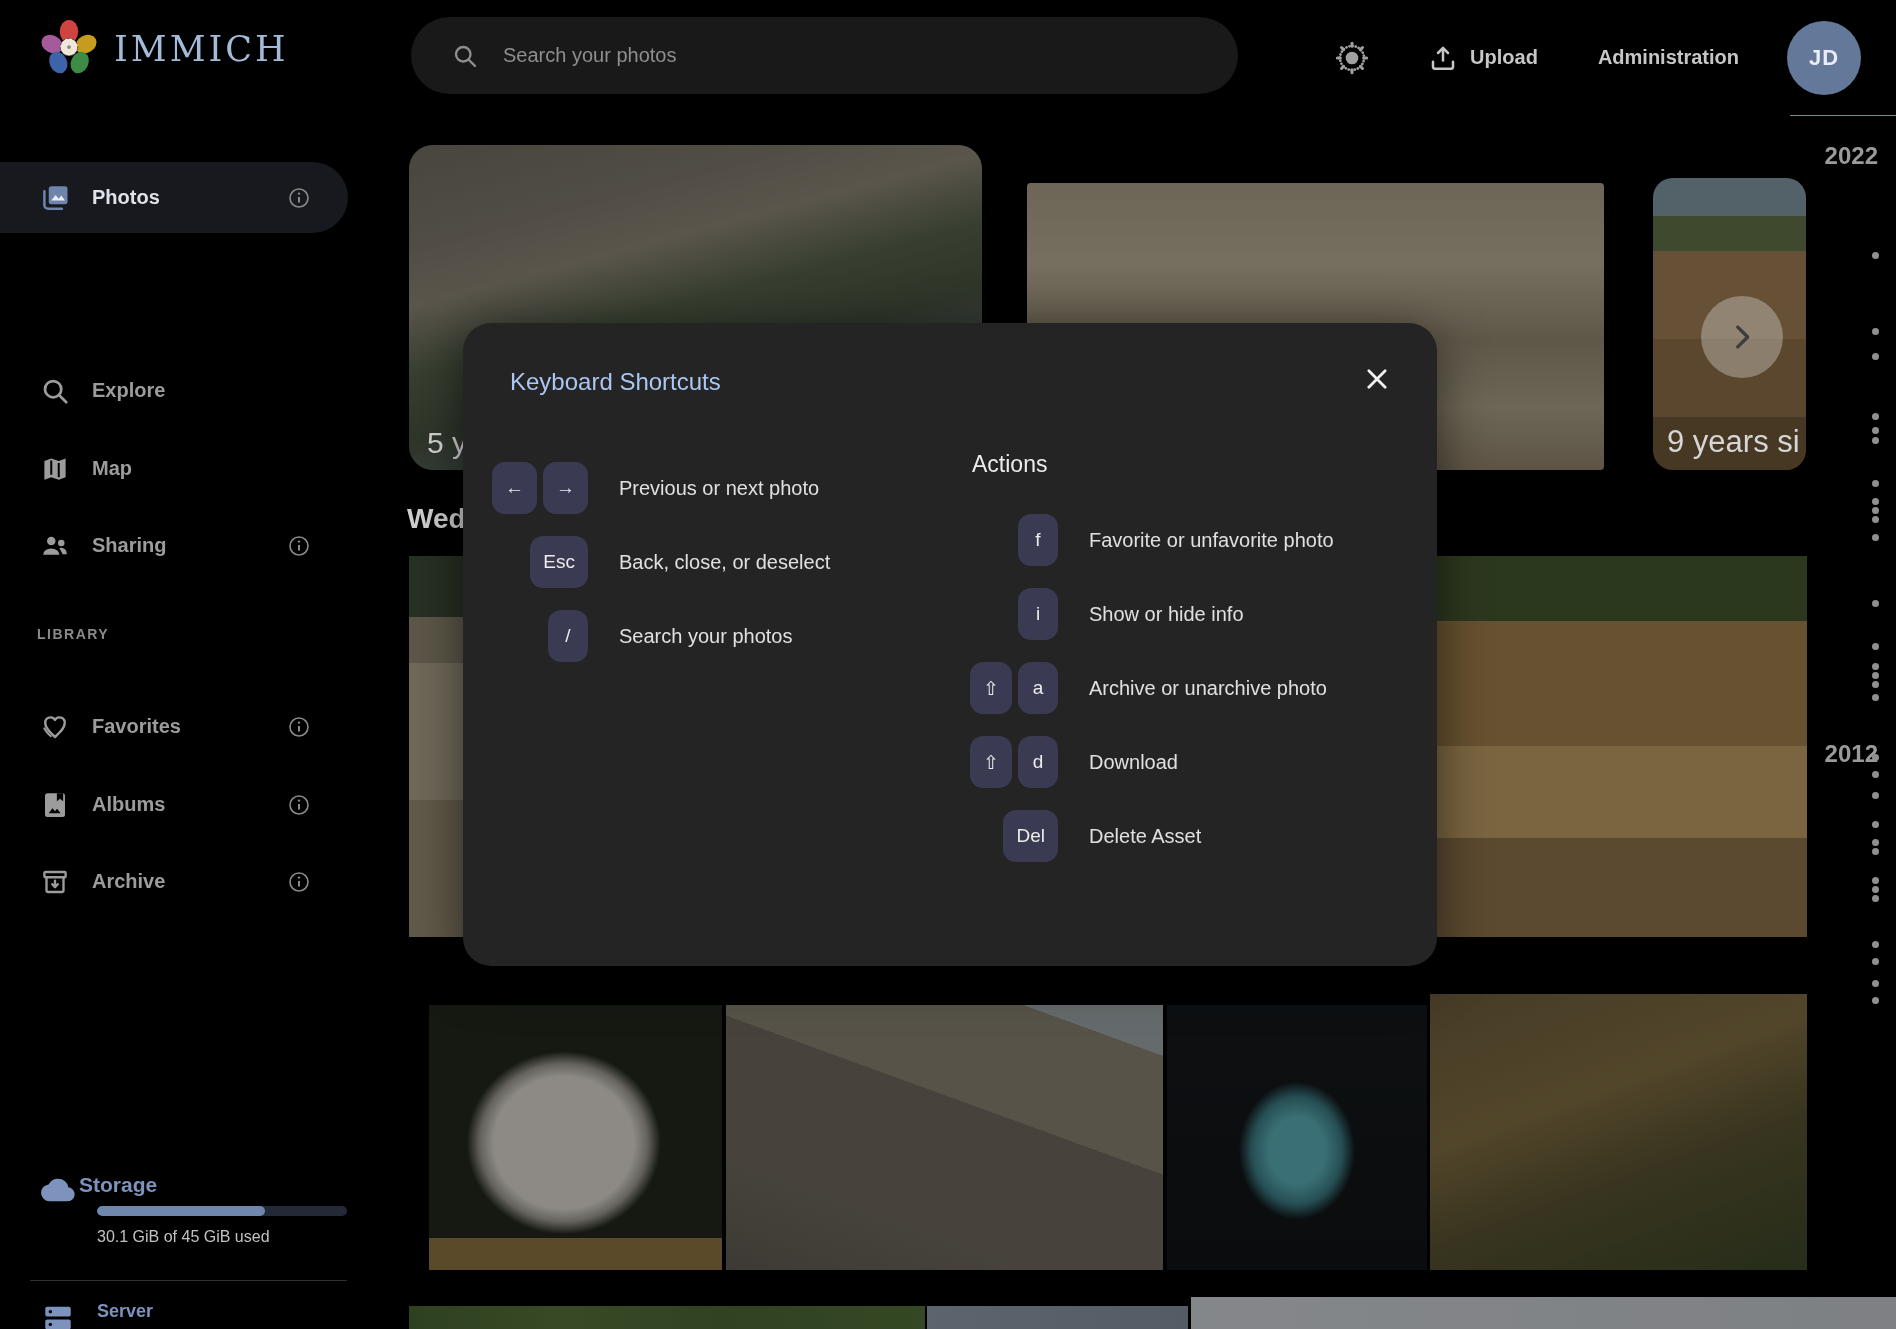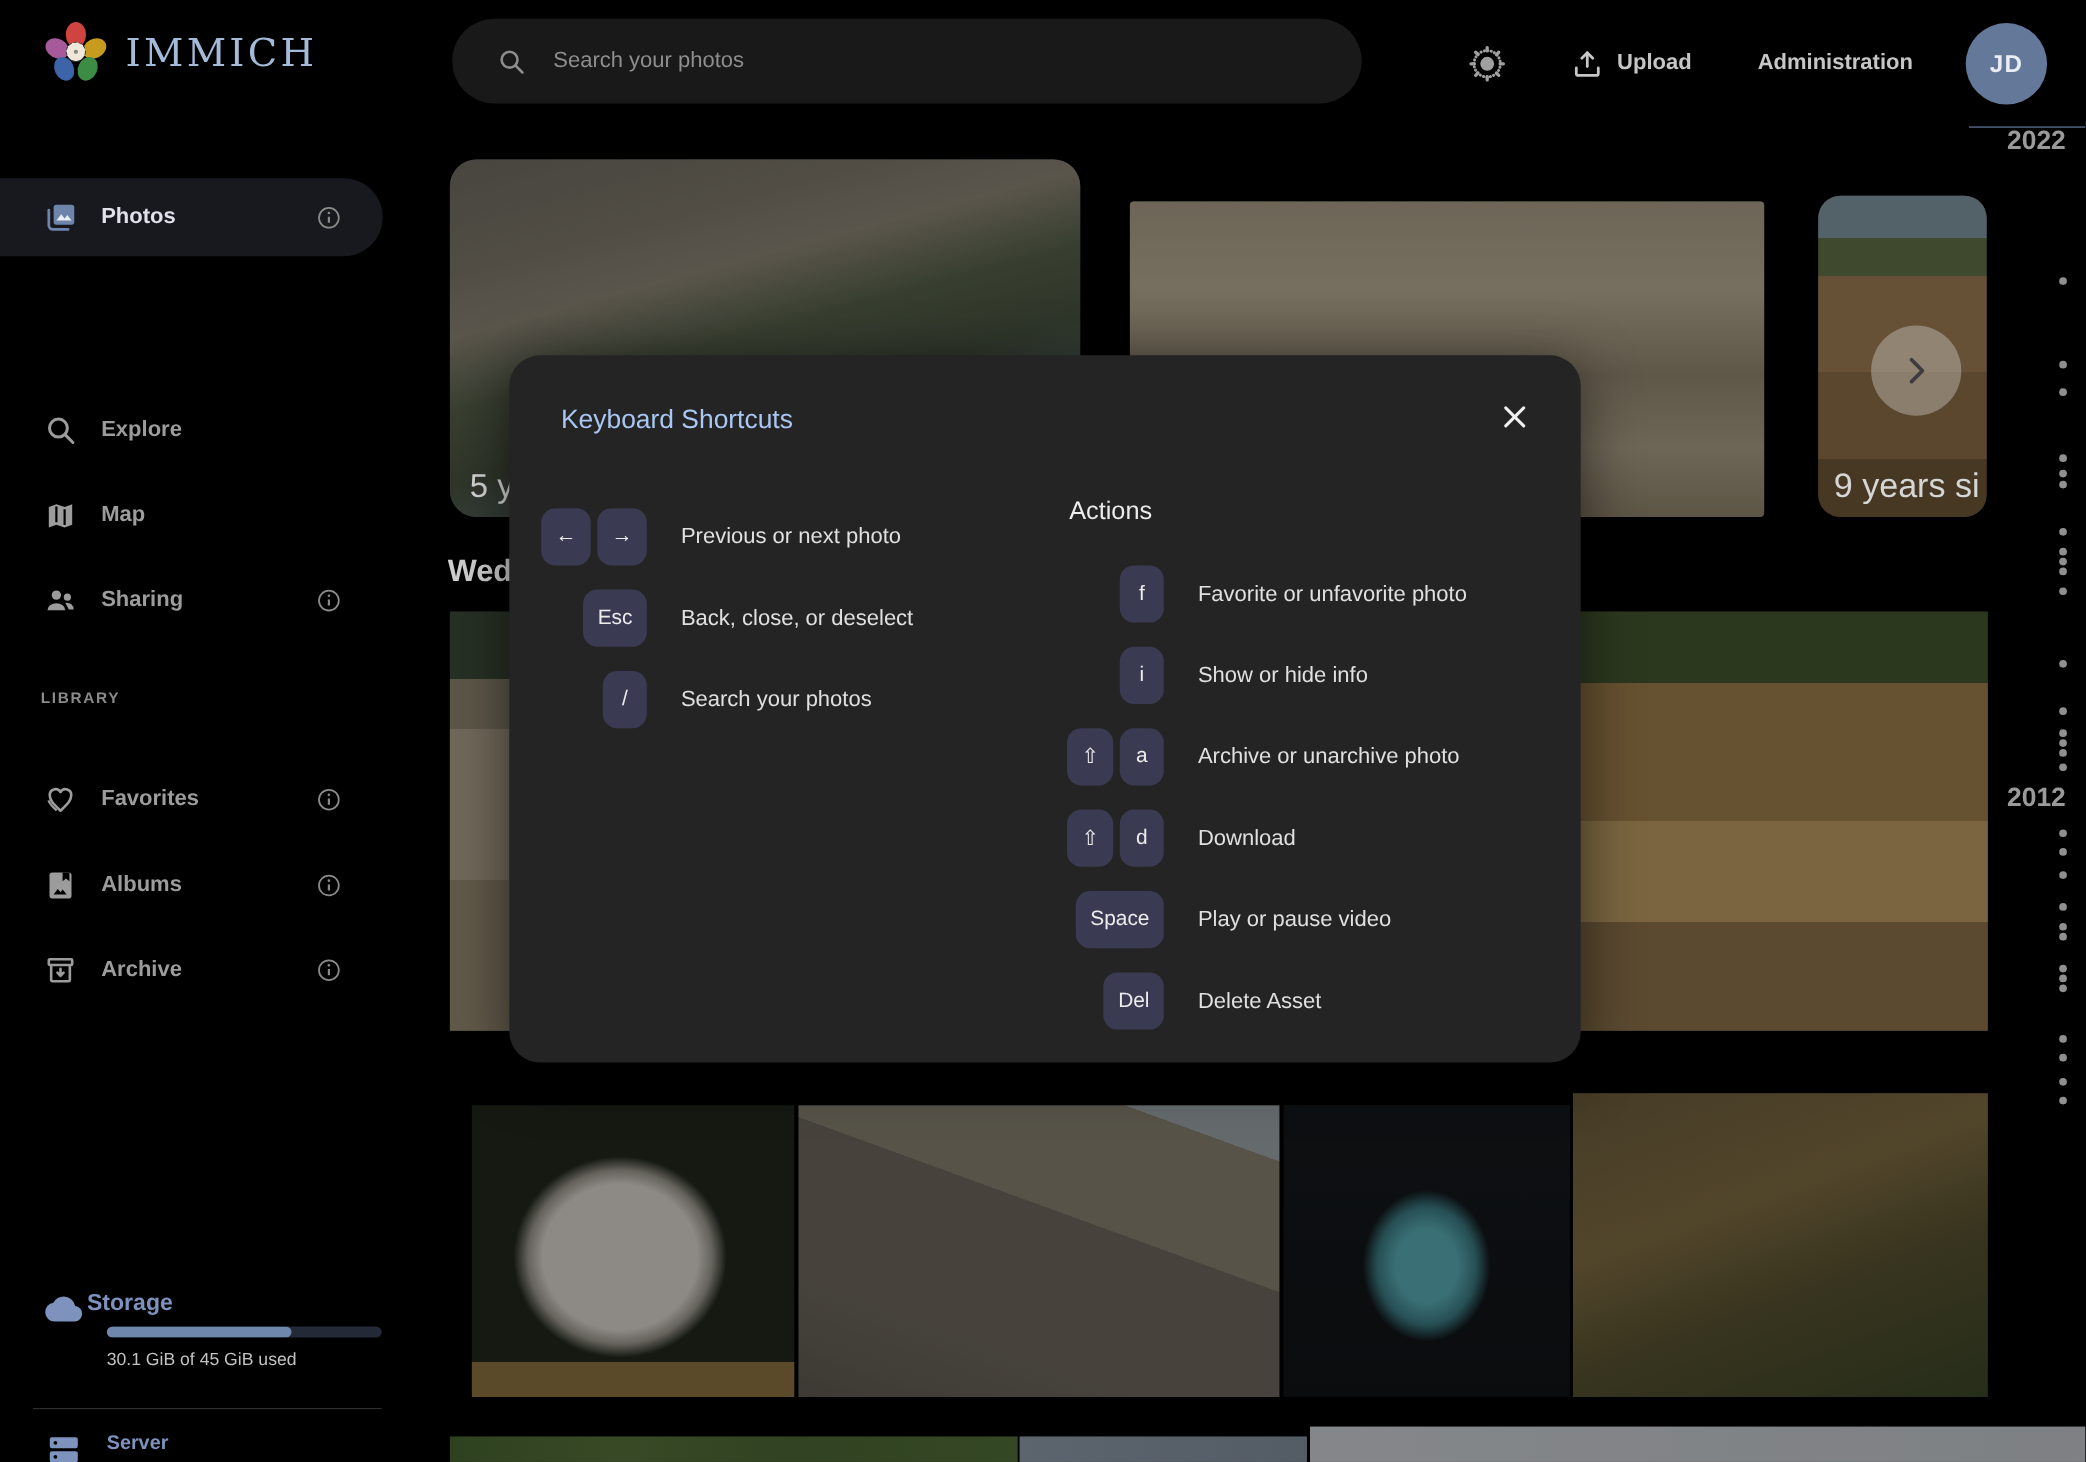--- a/index.html
+++ b/index.html
@@ -56,21 +56,21 @@
   .t-grass{background:linear-gradient(90deg,#47632f,#55703a 30%,#4a6533 60%,#516d37);}
   .t-bluegray{background:linear-gradient(90deg,#8c99a6,#7f8c99);}
   .t-lightgray{background:linear-gradient(90deg,#c9cdd1,#bfc3c7);}
   .memory-label{position:absolute;left:18px;bottom:10px;color:#d6d6d6;font-size:30px;z-index:2;white-space:nowrap;}
   .next-circle{position:absolute;left:48px;top:118px;width:82px;height:82px;border-radius:50%;background:rgba(230,230,230,0.35);display:flex;align-items:center;justify-content:center;z-index:2;border:none;cursor:pointer;color:#3d3d3d;}
   .date-header{position:absolute;left:407px;top:503px;color:#cfcfcf;font-size:28px;font-weight:600;z-index:2;}
 
   
   .scrubber{position:absolute;right:0;top:0;width:110px;height:1329px;z-index:26;}
   .scrub-line{position:absolute;right:0;top:110px;width:106px;height:6px;background:#6d87ab;}
-  .year-label{position:absolute;right:18px;color:#9a9a9a;font-size:24px;font-weight:700;}
+  .year-label{position:absolute;right:18px;color:#9a9a9a;font-size:24px;font-weight:700;margin-top:28px;}
   .scrub-dot{position:absolute;right:17px;width:7px;height:7px;border-radius:50%;background:#909090;}
 
   
   .modal{position:absolute;left:463px;top:323px;width:974px;height:643px;background:#242424;border-radius:28px;z-index:40;box-shadow:0 10px 50px rgba(0,0,0,0.55);}
   .modal-title{position:absolute;left:47px;top:45px;font-size:24px;color:#a9c7f2;font-weight:500;}
   .modal-close{position:absolute;right:40px;top:36px;width:40px;height:40px;background:none;border:none;color:#f0f0f0;cursor:pointer;display:flex;align-items:center;justify-content:center;}
   .shortcut-col{position:absolute;top:128px;}
   .col-general{left:28px;width:440px;}
   .col-actions{left:490px;width:460px;}
   .col-header{font-size:23px;color:#ececec;margin:0 0 22px 19px;font-weight:500;height:30px;}
@@ -374,26 +374,20 @@
         </div>
         <div class="shortcut-row">
           <div class="keys-box">
             <span class="keycap">⇧</span>
             <span class="keycap">d</span>
           </div>
           <span class="row-label">Download</span>
         </div>
         <div class="shortcut-row">
           <div class="keys-box">
-            <span class="keycap">Space</span>
-          </div>
-          <span class="row-label">Play or pause video</span>
-        </div>
-        <div class="shortcut-row">
-          <div class="keys-box">
             <span class="keycap">Del</span>
           </div>
           <span class="row-label">Delete Asset</span>
         </div>
       </div>
   </div>
 
 </div>
 
 </body></html>

